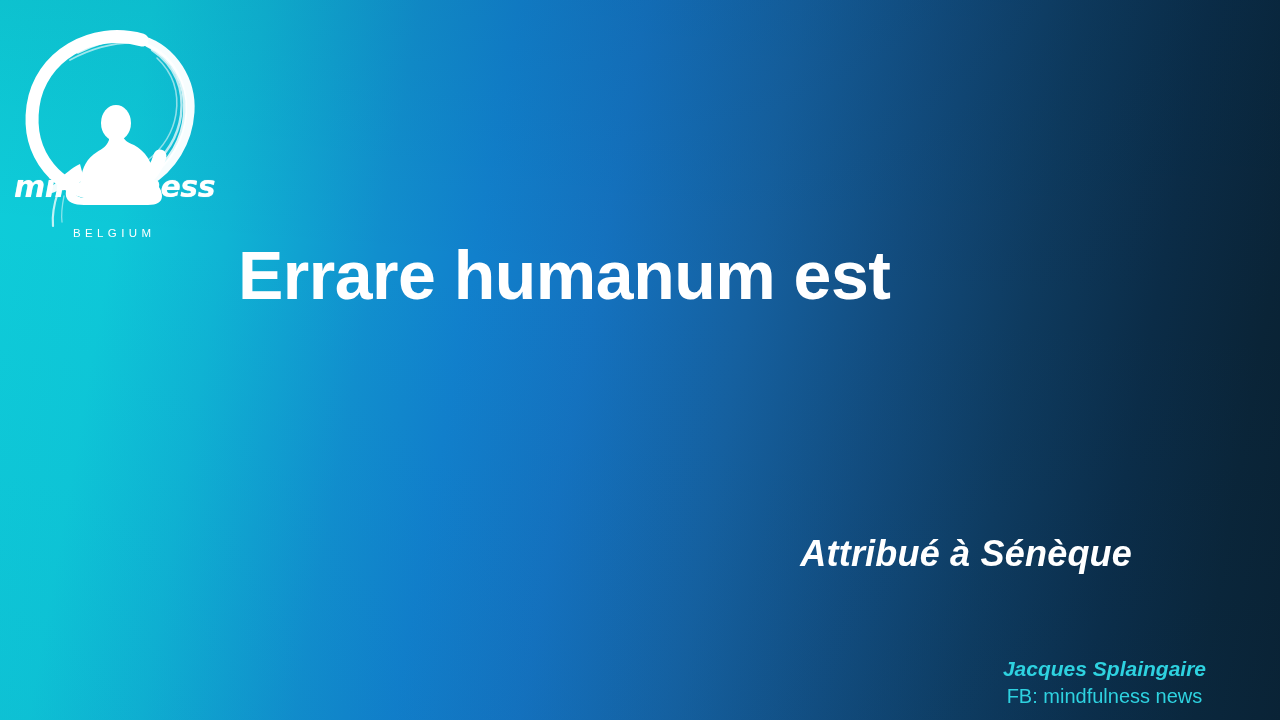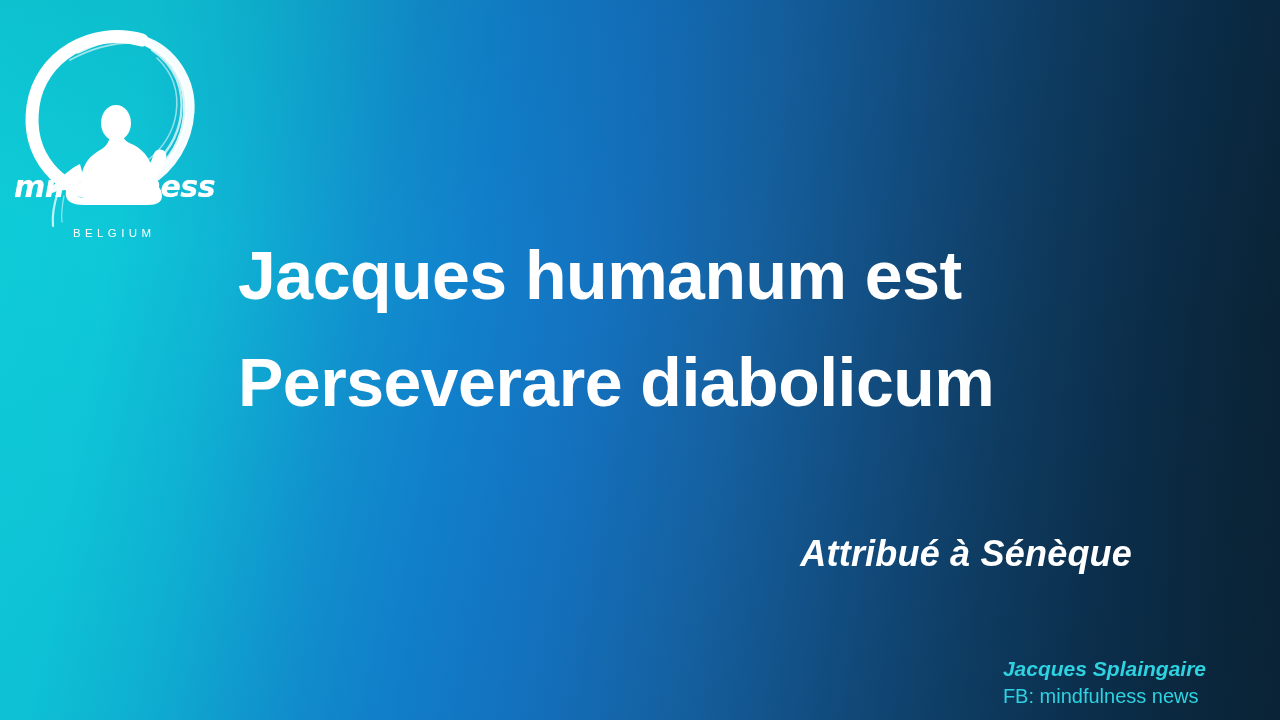--- a/index.html
+++ b/index.html
@@ -115,21 +115,21 @@
     letter-spacing: 0.2px;
     white-space: nowrap;
     z-index: 3;
   }
 
   
   #credits {
     position: absolute;
     right: 74px;
     bottom: 10px;
-    text-align: left;
+    text-align: center;
     z-index: 3;
   }
   #credits .author {
     display: block;
     color: #2ED2E0;
     font-family: "Liberation Sans", sans-serif;
     font-weight: bold;
     font-style: italic;
     font-size: 21px;
     line-height: 1.33;
@@ -214,22 +214,21 @@
         <path d="M44 176 C 40 188, 38 200, 39 210" stroke-width="2.2" opacity="0.75"></path>
         <path d="M50 180 C 48 190, 47 198, 48 206" stroke-width="1.3" opacity="0.5"></path>
       </g>
     </svg>
 
     <div class="logo-script">mindfulness</div>
     <div class="logo-sub">BELGIUM</div>
   </div>
 
   <div id="title">
-    <span class="tline">Jacques humanum est</span>
-    <span class="tline">Perseverare diabolicum</span>
+    <span class="tline">Errare humanum est</span>
   </div>
 
   <div id="attribution">Attribué à Sénèque</div>
 
   <div id="credits">
     <span class="author">Jacques Splaingaire</span>
     <span class="fb">FB: mindfulness news</span>
   </div>
 
 </div>

